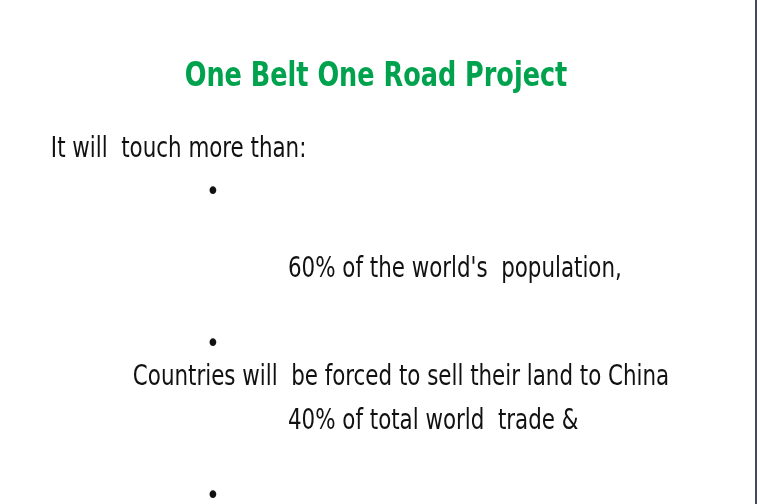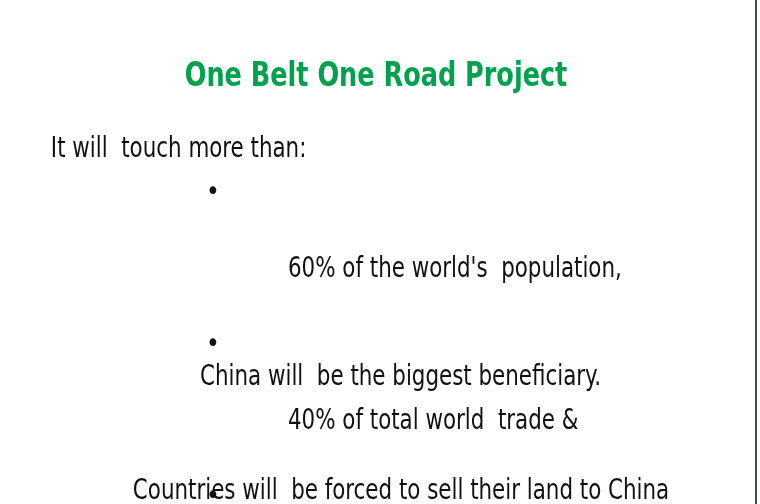--- a/index.html
+++ b/index.html
@@ -145,20 +145,17 @@
       <li class="bullet-item">
         <span class="bullet-dot">•</span>
         
       </li>
     </ul>
 
   </div>
 
   <div id="closing-block">
     <div class="closing-line">
-      <span>China will  be the biggest beneficiary.</span>
-    </div>
-    <div class="closing-line">
       <span>Countries will  be forced to sell their land to China</span>
     </div>
   </div>
 
 </div>
 
 </body></html>

